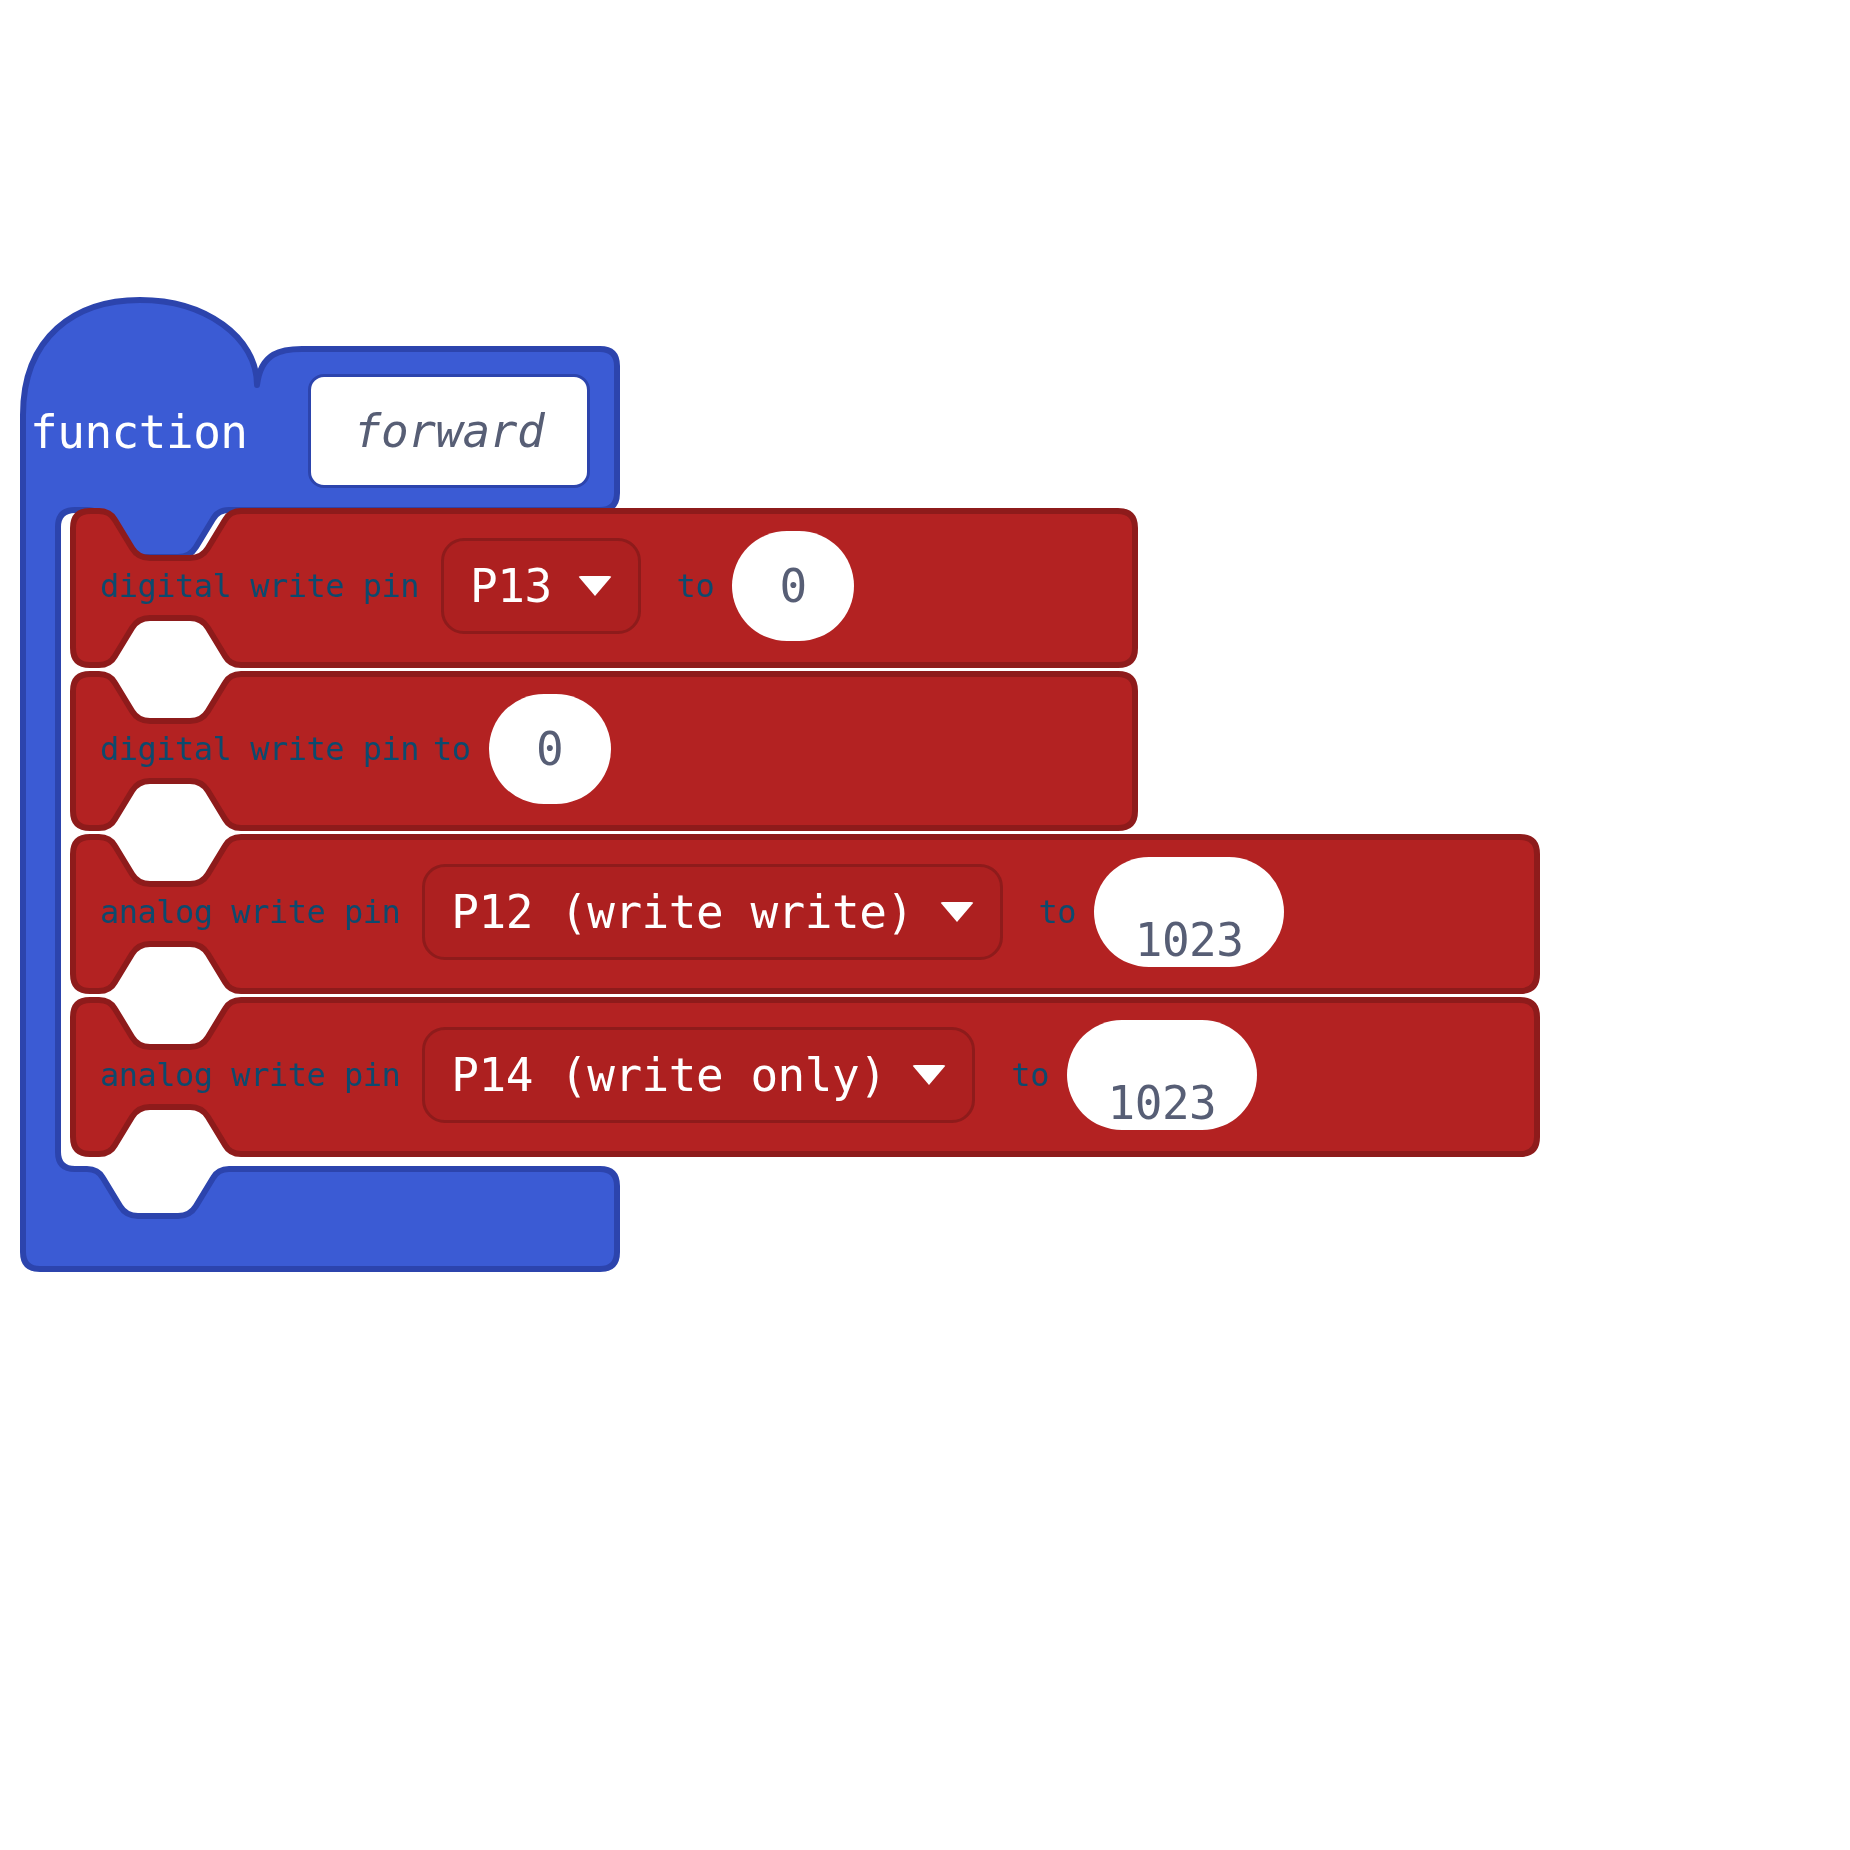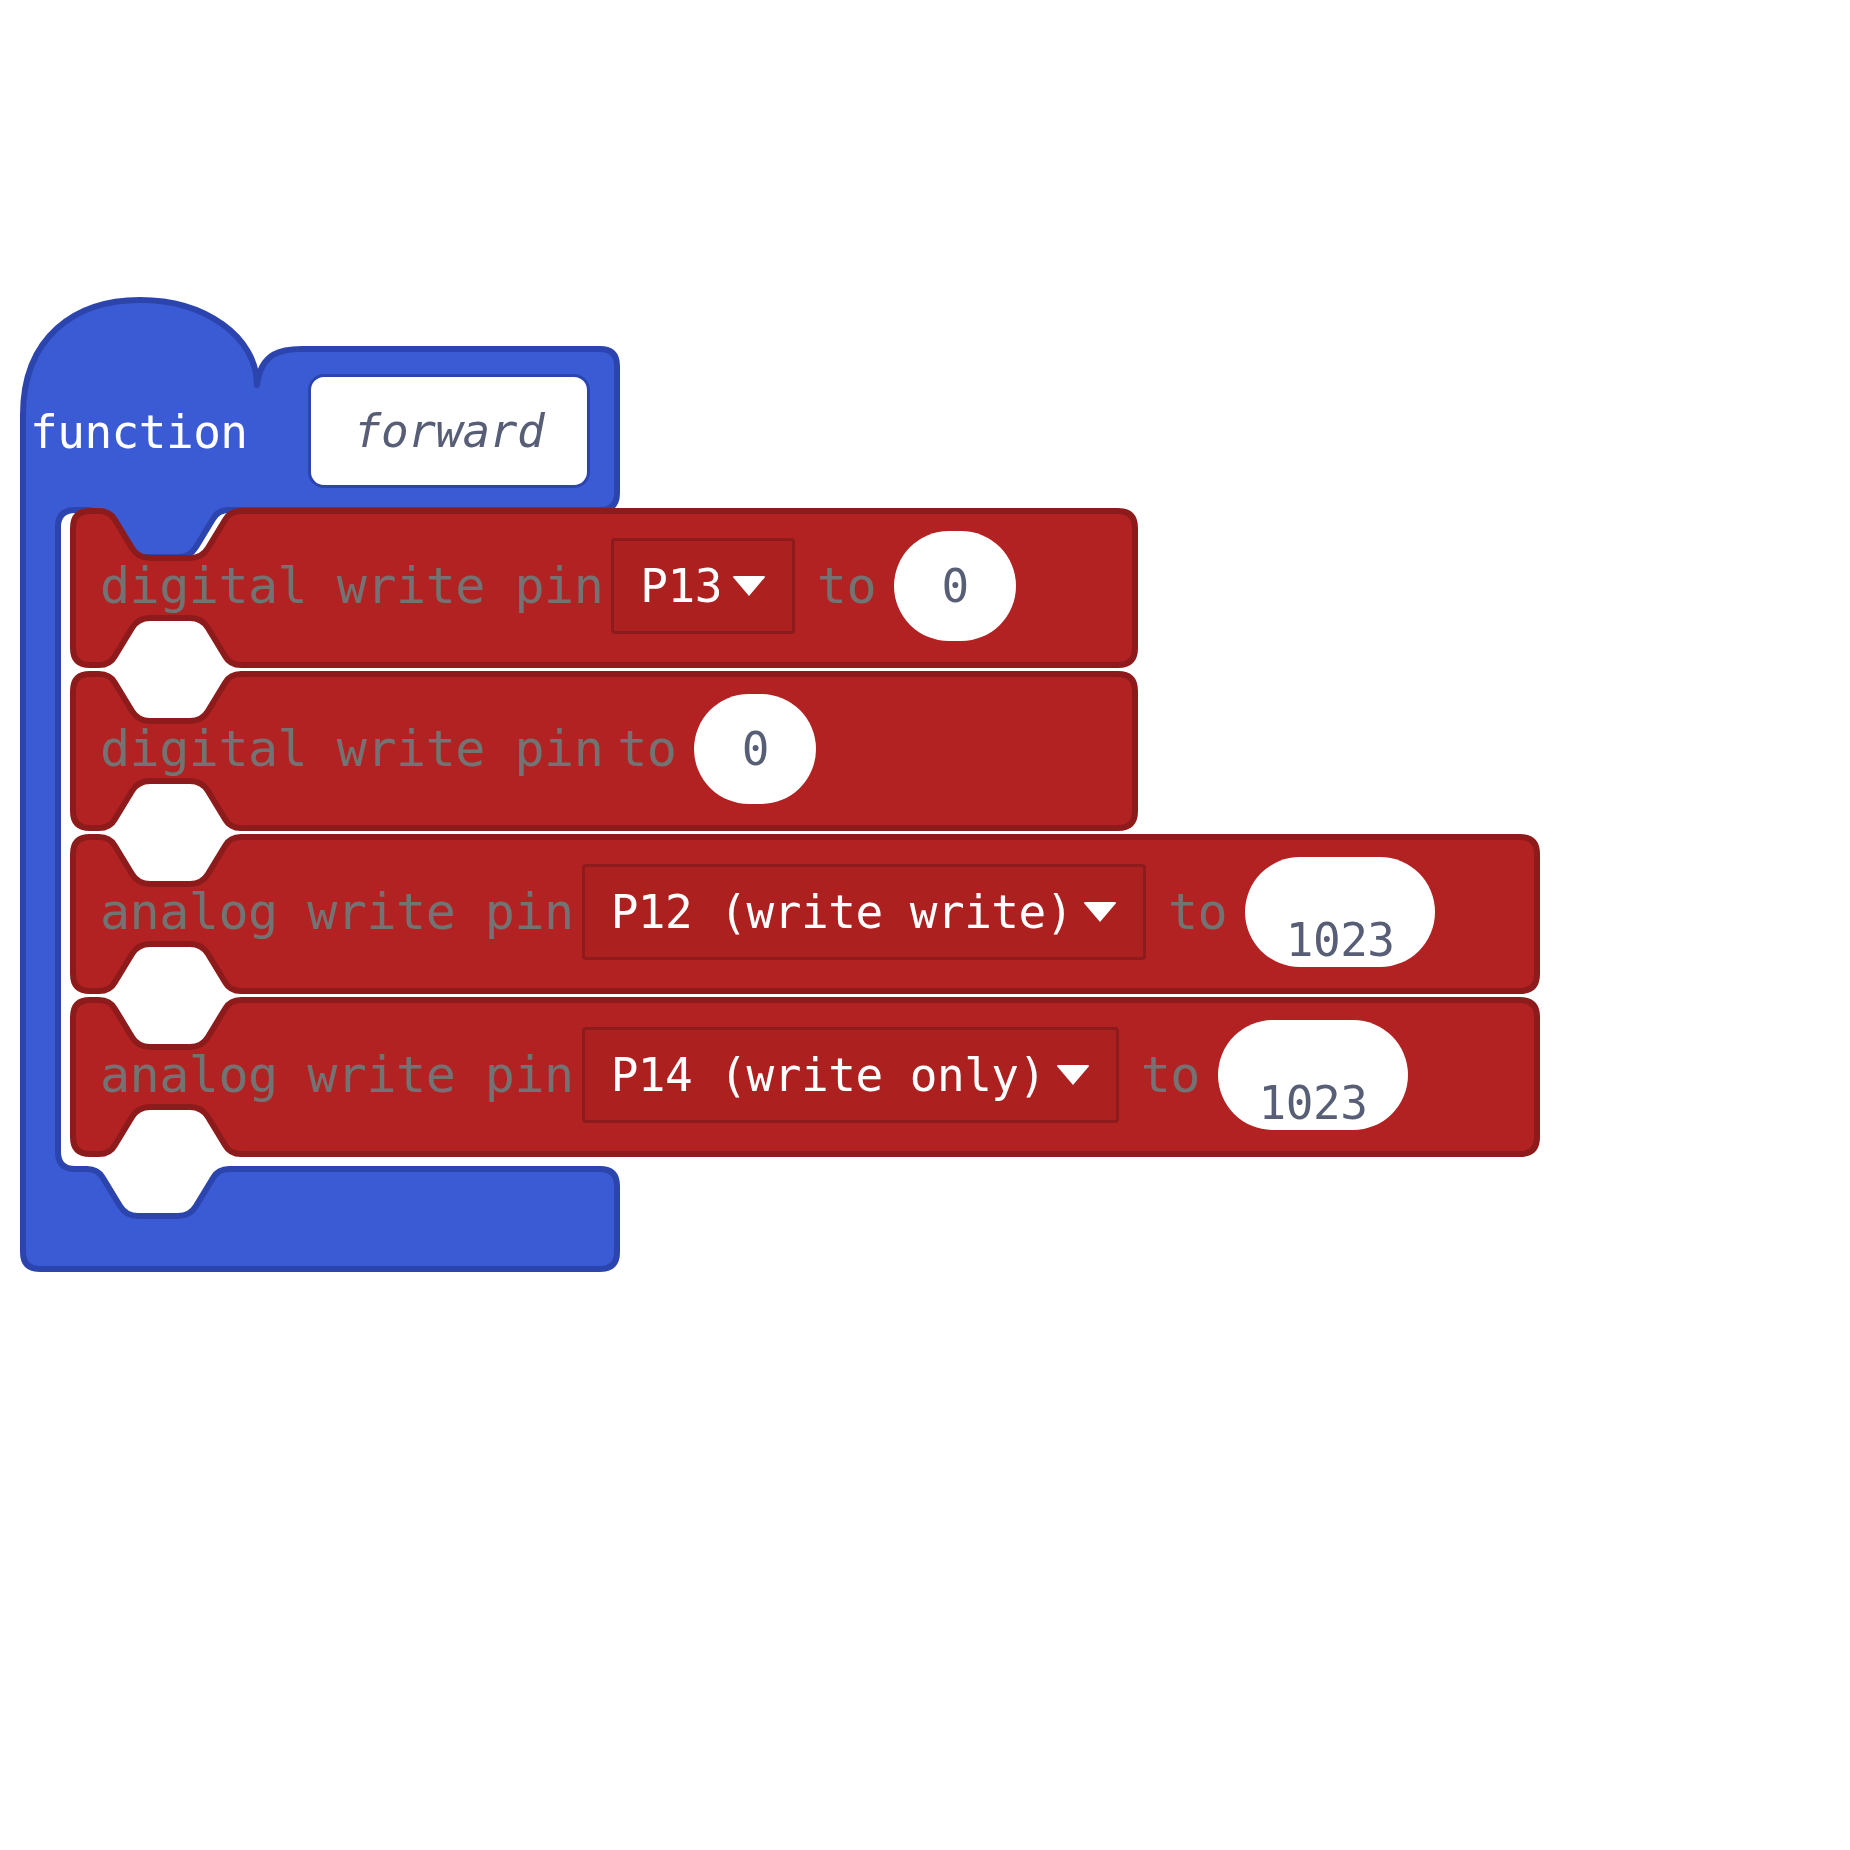--- a/index.html
+++ b/index.html
@@ -59,37 +59,37 @@
     position:absolute;
     left:0;top:0;
     height:156px;
     display:flex;
     align-items:center;
     padding-left:30px;
     box-sizing:border-box;
     white-space:nowrap;
   }
   .stmt-text{
-    font-size:50px;
-    color:#737373;
+    font-size:32px;
+    color:#0c4a6e;
     letter-spacing:-0.5px;
     line-height:50px;
     text-align:right;
   }
 
   
   .dropdown{
     display:inline-flex;
     align-items:center;
-    gap:10px;
-    margin:0 8px;
+    gap:26px;
+    margin:0 22px;
     padding:0 26px;
     height:96px;
     border:3px solid #8e1b1b;
-    border-radius:4px;
+    border-radius:23px;
     box-sizing:border-box;
     background:rgba(0,0,0,0.03);
   }
   .dd-text{
     font-size:46px;color:#ffffff;letter-spacing:-0.5px;white-space:nowrap;
   }
   .caret{
     width:0;height:0;
     border-left:17px solid transparent;
     border-right:17px solid transparent;

